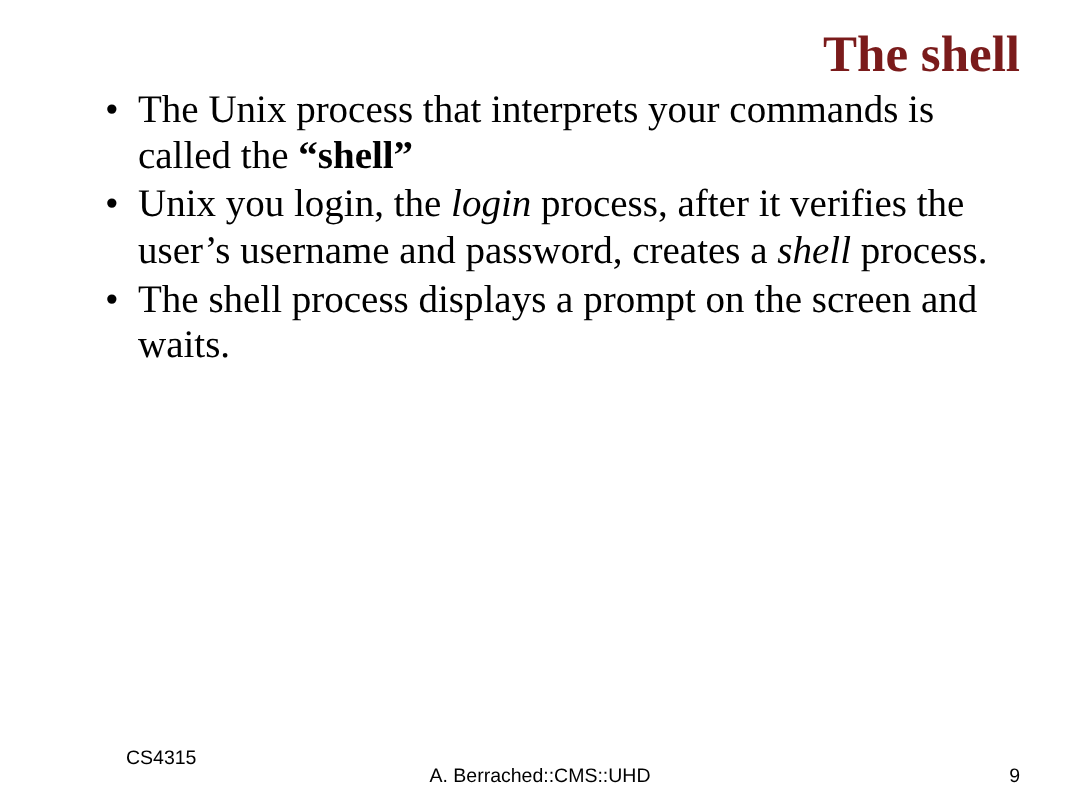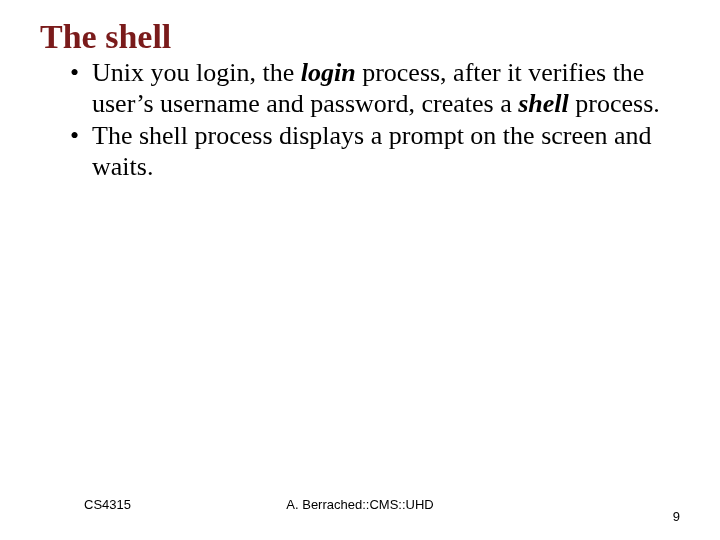--- a/index.html
+++ b/index.html
@@ -12,21 +12,21 @@
     color: #000000;
   }
   .slide {
     box-sizing: border-box;
     width: 720px;
     height: 540px;
     padding: 18px 40px 20px 40px;
     position: relative;
   }
   .title {
-    text-align: left;
+    text-align: right;
     font-size: 34px;
     font-weight: bold;
     color: #7a1b1b;
     margin: 0 0 2px 0;
     font-family: "Times New Roman", Times, serif;
   }
   ul.bullets {
     margin: 0;
     padding: 0 0 0 30px;
     list-style: none;
@@ -41,21 +41,20 @@
   ul.bullets li::before {
     content: "•";
     position: absolute;
     left: 0;
     top: 0;
     font-size: 26px;
     line-height: 1.18;
   }
   .italic {
     font-style: italic;
-    font-weight: bold;
   }
   .bold {
     font-weight: bold;
   }
   .footer {
     position: absolute;
     left: 40px;
     right: 40px;
     bottom: 16px;
     font-family: Arial, Helvetica, sans-serif;
@@ -65,38 +64,41 @@
   .footer-left {
     position: absolute;
     left: 0;
     bottom: 12px;
     margin-left: 44px;
   }
   .footer-center {
     position: absolute;
     left: 0;
     right: 0;
-    bottom: 12px;
+    bottom: 0;
     text-align: center;
   }
   .footer-right {
     position: absolute;
     right: 0;
     bottom: 0;
   }
 </style>
 </head>
 <body>
 
 <div class="slide">
 
   <h1 class="title">The shell</h1>
 
   <ul class="bullets">
 
+    <li>
+      <span>The Unix process that interprets your commands is called the </span><span class="bold">“shell”</span><span></span>
+    </li>
 
     <li>
       <span>Unix you login, the </span><span class="italic">login</span><span> process, after it verifies the user’s username and password, creates a </span><span class="italic">shell</span><span> process.</span>
     </li>
 
     <li>
       <span>The shell process displays a prompt on the screen and waits.</span>
     </li>
 
 

